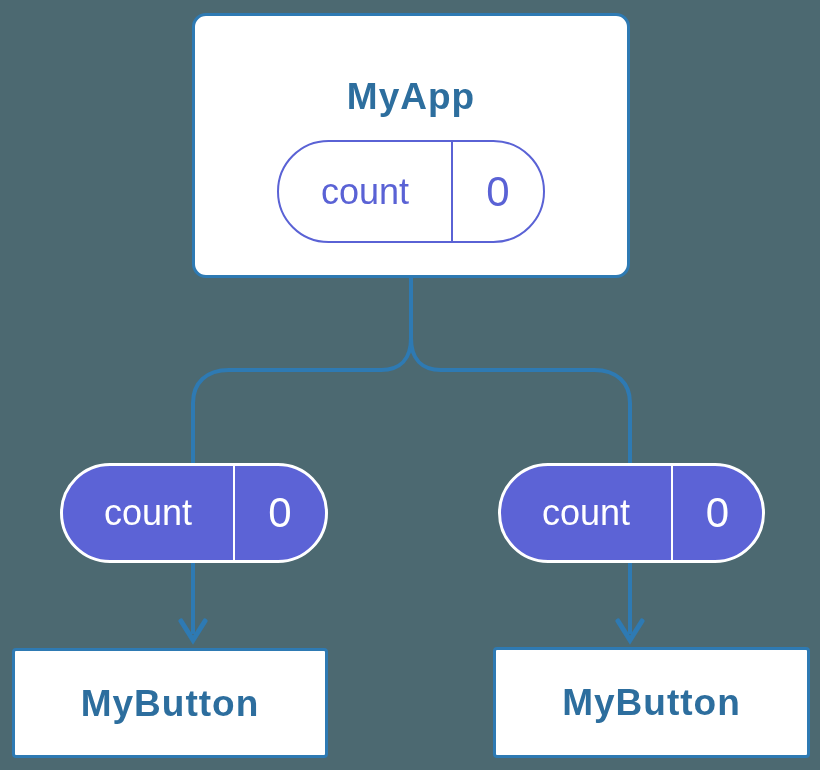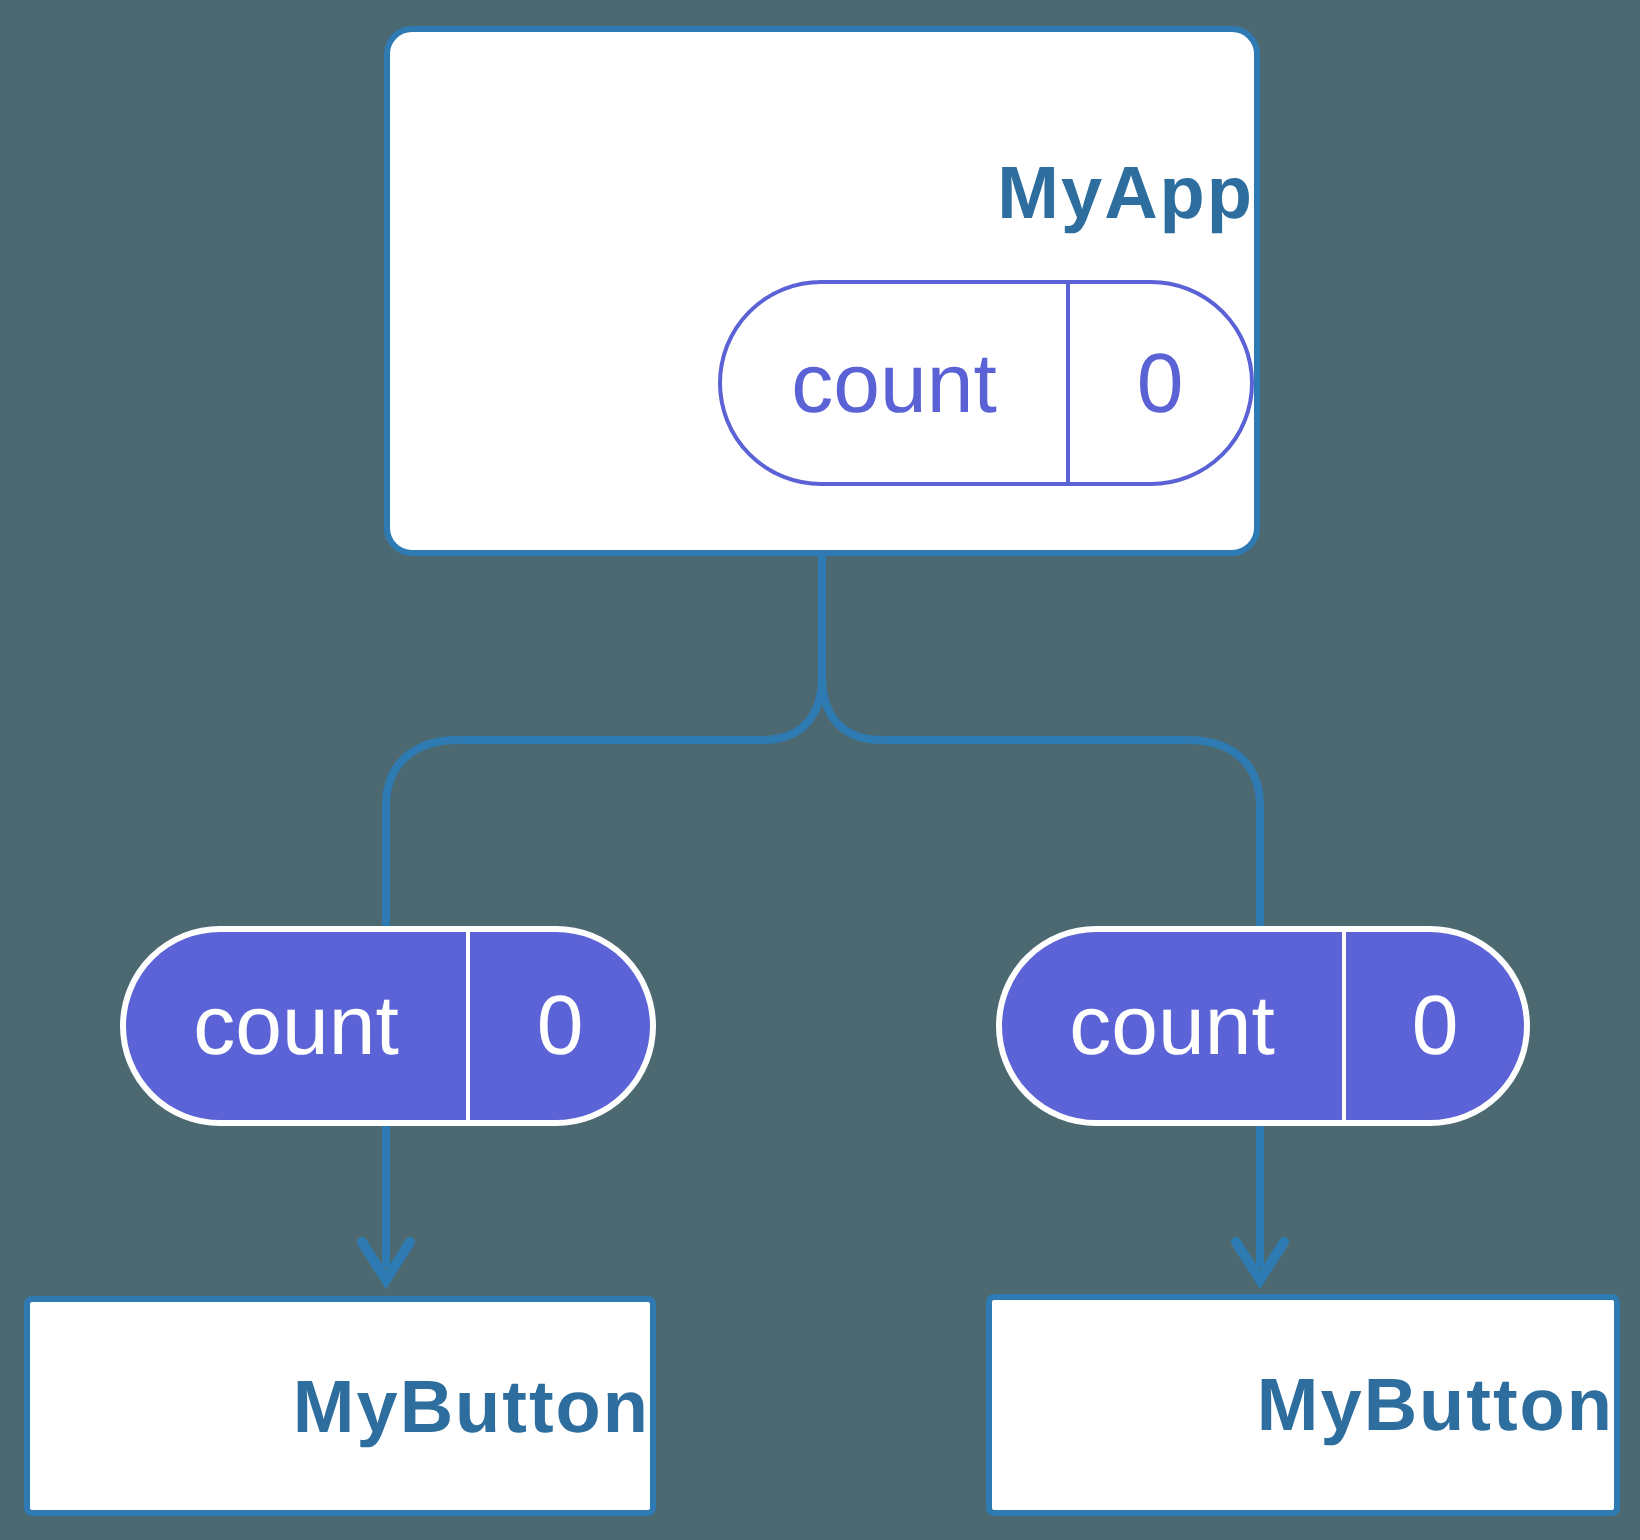--- a/index.html
+++ b/index.html
@@ -24,21 +24,21 @@
   .connector-layer{position:absolute;left:0;top:0;z-index:0;}
 
   .card{
     position:absolute;
     background:var(--card-bg);
     border:3px solid var(--card-border-blue);
     border-radius:14px;
     z-index:2;
     display:flex;
     flex-direction:column;
-    align-items:flex-end;
+    align-items:center;
     justify-content:center;
   }
   .root-card{left:192px;top:13px;width:438px;height:265px;}
   .leaf-card{border-radius:4px;}
   .leaf-card-left{left:12px;top:648px;width:316px;height:110px;}
   .leaf-card-right{left:493px;top:647px;width:317px;height:111px;}
 
   .component-title{
     color:var(--title-blue);
     font-size:37px;
@@ -51,21 +51,21 @@
   .pill{
     display:flex;
     align-items:stretch;
     border-radius:999px;
     overflow:hidden;
     z-index:2;
   }
   .pill .key-cell{
     width:172px;
     display:flex;align-items:center;justify-content:center;
-    font-size:42px;
+    font-size:36px;
     line-height:1;
   }
   .pill .value-cell{
     flex:1;
     display:flex;align-items:center;justify-content:center;
     font-size:42px;
     line-height:1;
   }
   .pill .divider{width:2px;}
 

